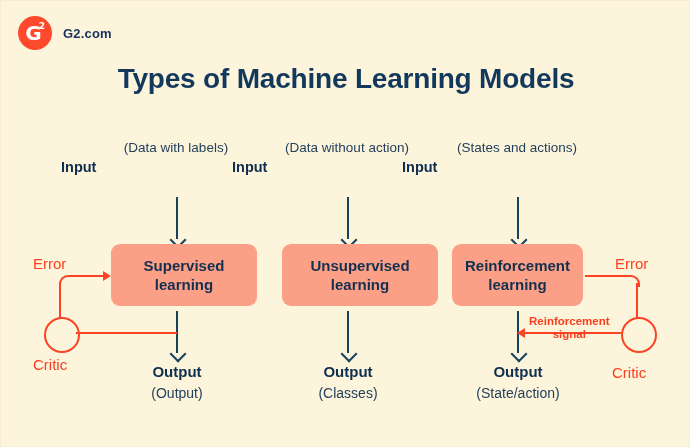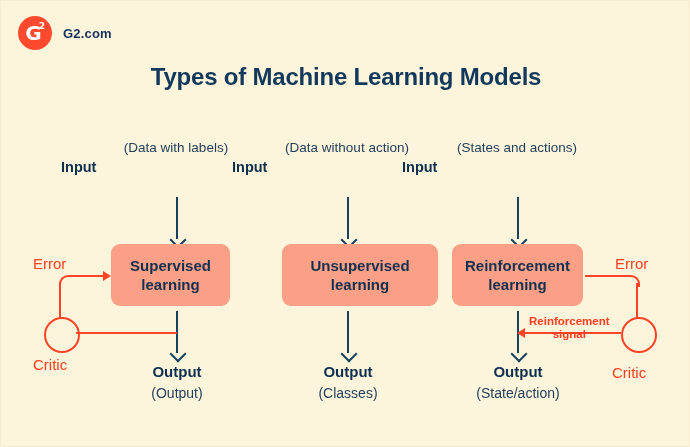--- a/index.html
+++ b/index.html
@@ -44,21 +44,21 @@
   }
   #brand-text{
     color:#16325C;font-size:13px;font-weight:bold;letter-spacing:.2px;
   }
 
   
   #title{
     position:absolute;left:0;top:62px;width:690px;
     text-align:center;
     color:#12395B;
-    font-size:24px;font-weight:bold;letter-spacing:-.2px;
+    font-size:28px;font-weight:bold;letter-spacing:-.2px;
   }
 
   
   .col{position:absolute;top:138px;width:230px;}
   #col-1{left:60px;}
   #col-2{left:231px;}
   #col-3{left:401px;}
 
   .sub-label{
     text-align:center;color:#24415B;font-size:13.5px;line-height:18px;
@@ -84,21 +84,21 @@
   
   .model-box{
     position:absolute;
     height:62px;
     background:#FB9F86;
     border-radius:9px;
     display:flex;align-items:center;justify-content:center;
     text-align:center;
     color:#13304F;font-size:15px;font-weight:bold;line-height:19px;
   }
-  #box-1{left:110px;top:243px;width:119px;}
+  #box-1{left:110px;top:243px;width:146px;}
   #box-2{left:281px;top:243px;width:156px;}
   #box-3{left:451px;top:243px;width:131px;}
 
   
   .output-title{
     position:absolute;text-align:center;width:160px;
     color:#0E2F4E;font-size:15px;font-weight:bold;
   }
   .output-sub{
     position:absolute;text-align:center;width:200px;

